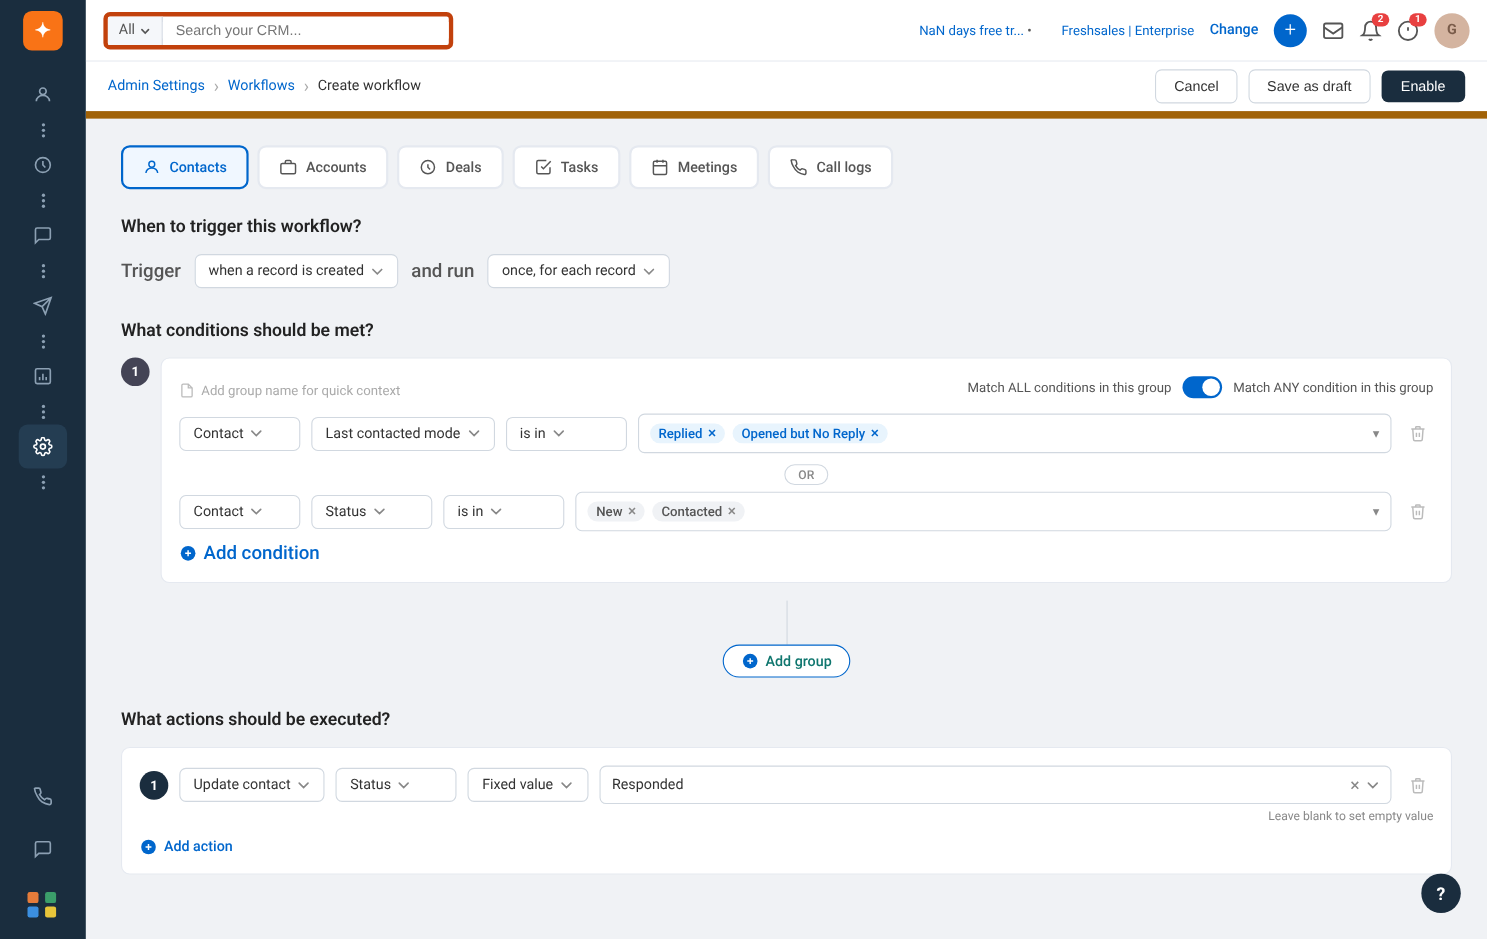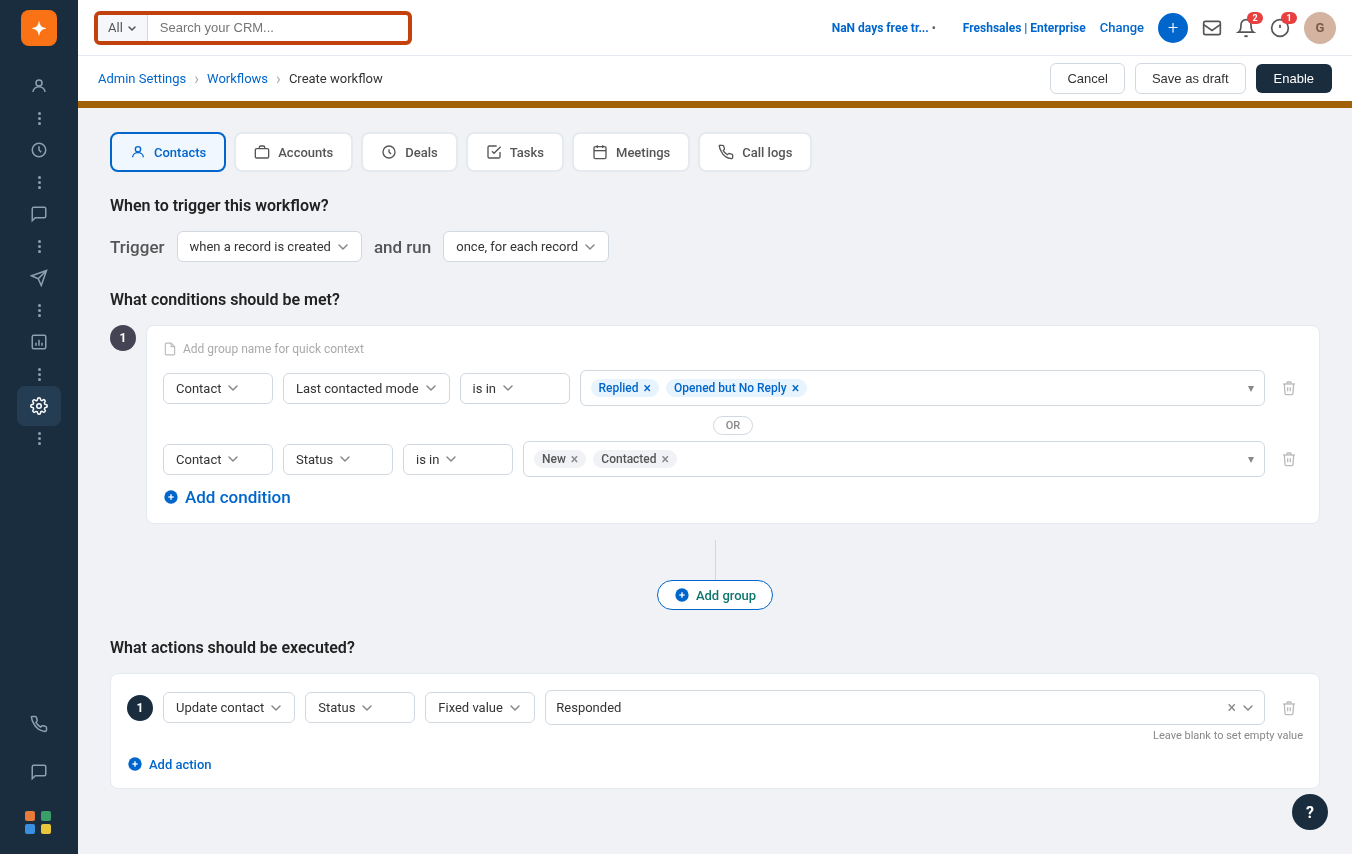--- a/index.html
+++ b/index.html
@@ -21,21 +21,21 @@
     
     .main { flex: 1; display: flex; flex-direction: column; overflow: hidden; }
 
     
     .navbar { height: 56px; background: #fff; border-bottom: 1px solid #e5e9f0; display: flex; align-items: center; padding: 0 16px; gap: 12px; flex-shrink: 0; }
     .search-container { display: flex; align-items: center; gap: 0; border: 4px solid #c2410c; border-radius: 6px; overflow: hidden; height: 34px; }
     .search-all { display: flex; align-items: center; gap: 4px; padding: 0 10px; background: #f5f7fa; border-right: 1px solid #d1d8e0; cursor: pointer; color: #555; font-size: 13px; height: 100%; }
     .search-input { border: none; outline: none; padding: 0 12px; font-size: 13px; color: #888; width: 260px; background: #fff; }
     .navbar-right { margin-left: auto; display: flex; align-items: center; gap: 14px; }
     .trial-info { font-size: 12px; color: #555; }
-    .trial-info span { color: #0066cc; font-weight: 700; padding-left: 24px; }
+    .trial-info span { color: #0066cc; font-weight: 400; padding-left: 24px; }
     .change-link { color: #0066cc; cursor: pointer; font-size: 13px; font-weight: 500; }
     .navbar-add { width: 30px; height: 30px; background: #0066cc; border-radius: 50%; display: flex; align-items: center; justify-content: center; cursor: pointer; color: white; font-size: 18px; font-weight: 300; }
     .navbar-icon-btn { position: relative; cursor: pointer; color: #555; display: flex; align-items: center; }
     .badge { position: absolute; top: -6px; right: -7px; background: #e84040; color: white; font-size: 9px; border-radius: 8px; padding: 1px 4px; font-weight: bold; min-width: 16px; text-align: center; }
     .avatar { width: 32px; height: 32px; border-radius: 50%; background: #d4b4a0; display: flex; align-items: center; justify-content: center; color: #7a5c4a; font-weight: bold; font-size: 13px; cursor: pointer; }
 
     
     .content { flex: 1; display: flex; flex-direction: column; overflow: hidden; }
 
     
@@ -343,20 +343,27 @@
         <div class="conditions-group" style="flex:1;">
 
           <div class="group-header">
             <div class="group-name-input">
               <svg width="14" height="14" viewBox="0 0 24 24" fill="none" stroke="#bbb" stroke-width="2">
                   <path d="M14 2H6a2 2 0 0 0-2 2v16a2 2 0 0 0 2 2h12a2 2 0 0 0 2-2V8z"></path>
                   <polyline points="14 2 14 8 20 8"></polyline>
                 </svg>
               <span>Add group name for quick context</span>
             </div>
+            <div class="match-toggles">
+              <span>Match ALL conditions in this group</span>
+              <div class="toggle-switch">
+                <div class="toggle-switch-knob"></div>
+              </div>
+              <span>Match ANY condition in this group</span>
+            </div>
           </div>
 
           <div class="condition-row">
             <div class="condition-select">
               <span>Contact</span>
               <svg viewBox="0 0 12 12" fill="none">
                   <path d="M2 4l4 4 4-4" stroke="#888" stroke-width="1.5" stroke-linecap="round"></path>
                 </svg>
             </div>
             <div class="condition-select">

